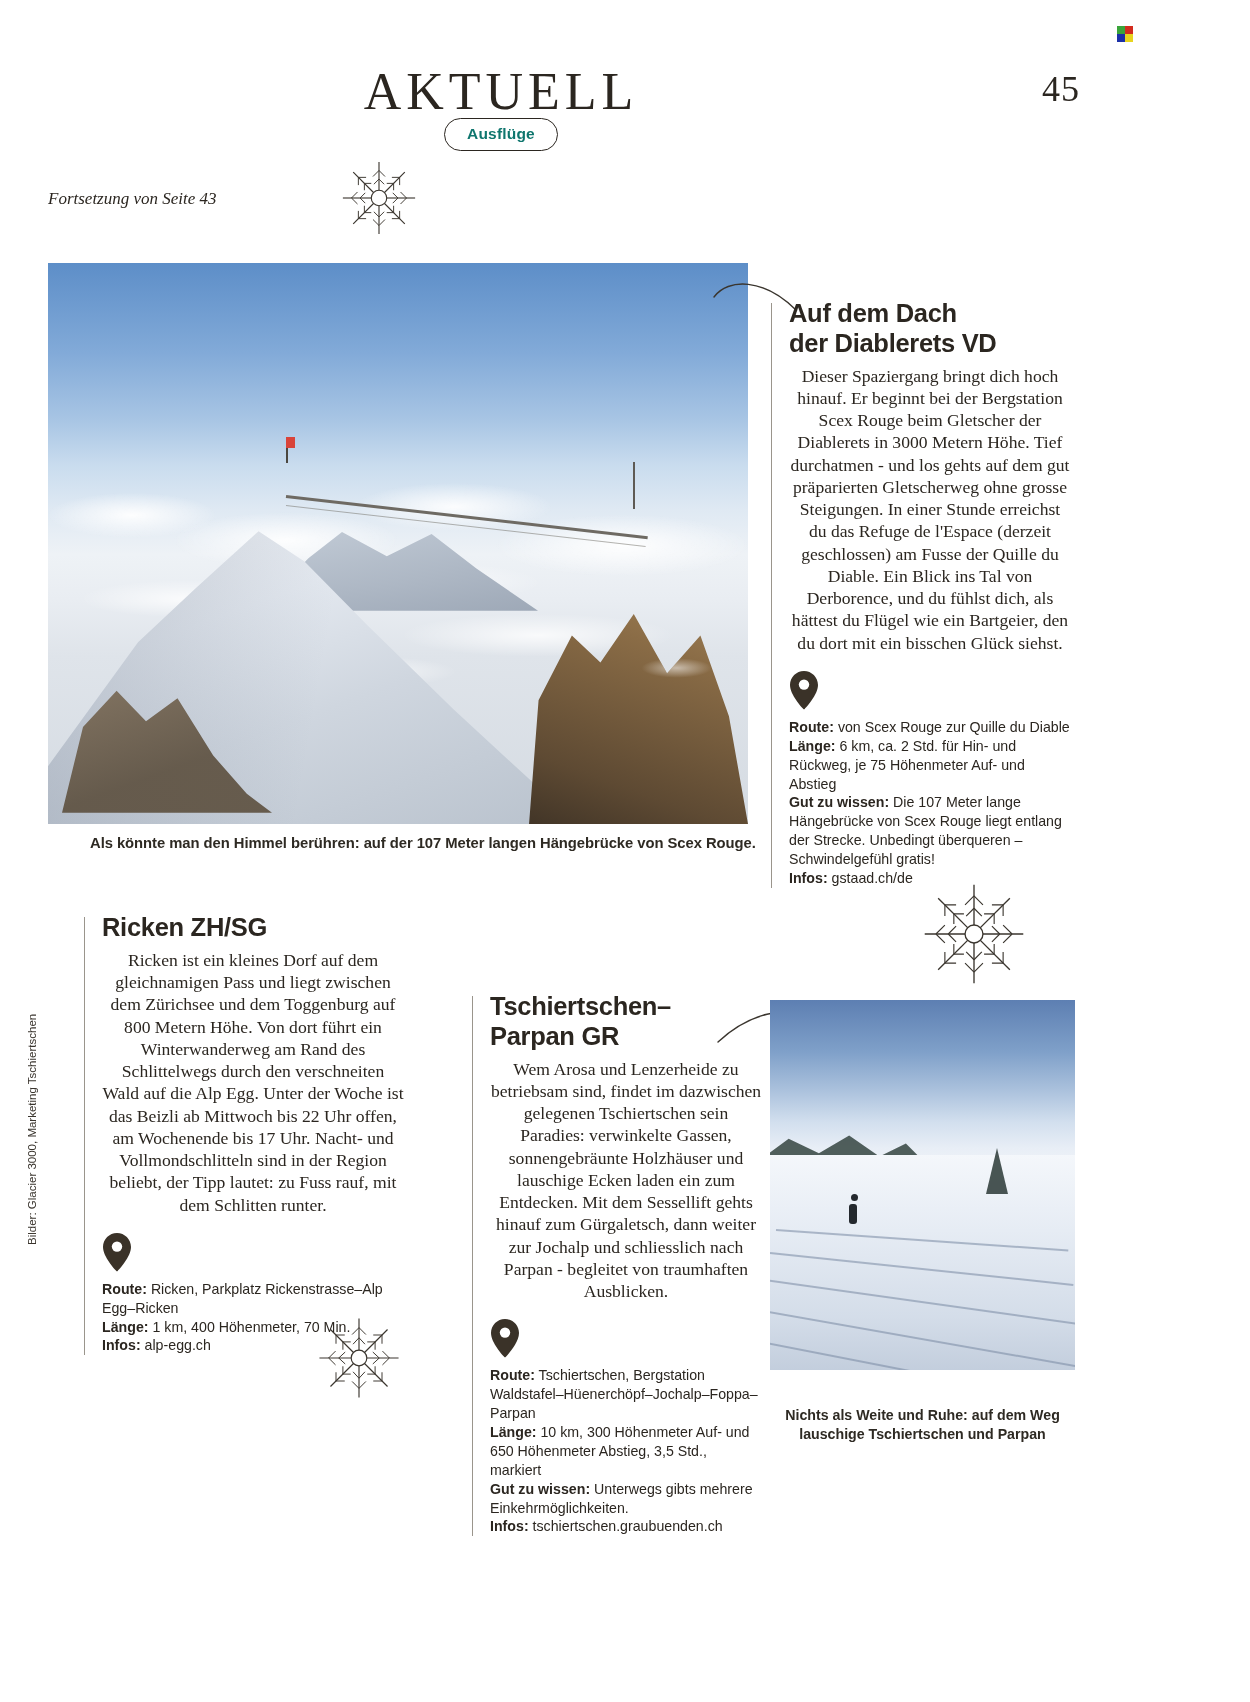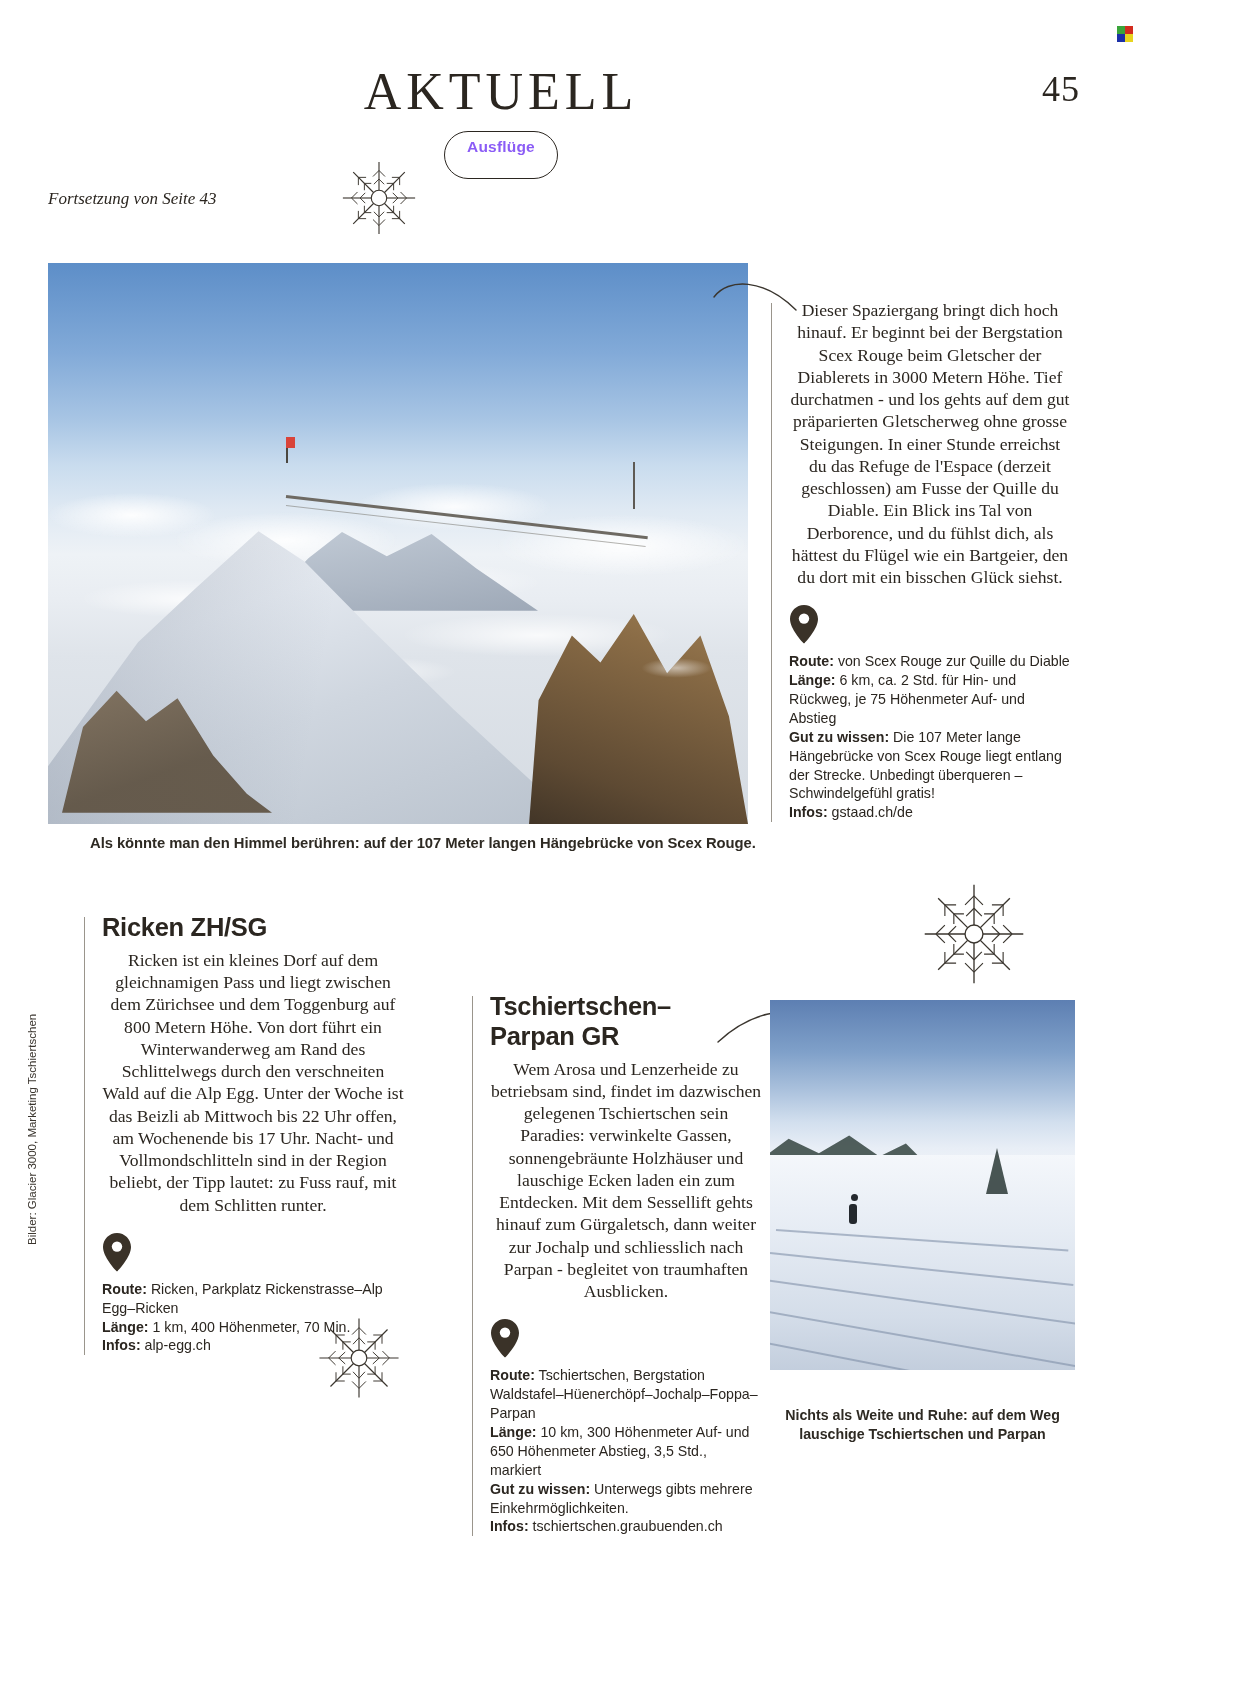--- a/index.html
+++ b/index.html
@@ -33,28 +33,27 @@
   .kicker-title {
     font-family: "Liberation Serif", serif;
     font-size: 52px;
     letter-spacing: 5px;
     font-weight: 400;
     color: #2b2620;
     line-height: 1;
   }
   .badge {
     display: inline-block;
-    margin-top: 13px;
-    padding: 6px 22px 22px;
+    padding: 6px 22px 7px;
     border: 1.4px solid #2b2620;
     border-radius: 999px;
     font-size: 15.5px;
     font-weight: 700;
     letter-spacing: .2px;
-    color: #8b5cf6;
+    color: #0f766e;
   }
   .page-number {
     position: absolute;
     top: 68px; right: 170px;
     font-family: "Liberation Serif", serif;
     font-size: 36px;
     color: #2b2620;
     letter-spacing: 1px;
   }
 
@@ -418,20 +417,24 @@
 </figure>
 <figcaption class="hero-caption">Als könnte man den Himmel berühren: auf der 107 Meter langen Hängebrücke von Scex Rouge.</figcaption>
 
 <svg class="swoosh" style="top:276px; left:712px;" width="92" height="40" viewBox="0 0 92 40" fill="none">
   <path d="M2 21 C 16 2, 52 2, 84 34" stroke="#3a352e" stroke-width="1.4" stroke-linecap="round"></path>
 </svg>
 
 <article class="article" id="art-diablerets">
   <div class="rule"></div>
   <div class="body">
+    <h2 class="art-title">
+      <span>Auf dem Dach</span><br>
+      <span>der Diablerets VD</span>
+    </h2>
     <p class="art-text">Dieser Spaziergang bringt dich hoch hinauf. Er beginnt bei der Bergstation Scex Rouge beim Gletscher der Diablerets in 3000 Metern Höhe. Tief durchatmen - und los gehts auf dem gut präparierten Gletscherweg ohne grosse Steigungen. In einer Stunde erreichst du das Refuge de l'Espace (derzeit geschlossen) am Fusse der Quille du Diable. Ein Blick ins Tal von Derborence, und du fühlst dich, als hättest du Flügel wie ein Bartgeier, den du dort mit ein bisschen Glück siehst.</p>
 
     <svg class="pin-icon" width="30" height="40" viewBox="0 0 30 40" fill="none">
       <path d="M15 1 C7.3 1 1 7.3 1 15 c0 9.8 12 22.6 13.1 23.7 a1.2 1.2 0 0 0 1.8 0 C17 37.6 29 24.8 29 15 29 7.3 22.7 1 15 1 z" fill="#3a3228"></path>
       <circle cx="15" cy="14.6" r="5.2" fill="#ffffff"></circle>
     </svg>
 
     <div class="info-block">
       <div>
         <b>Route:</b>

